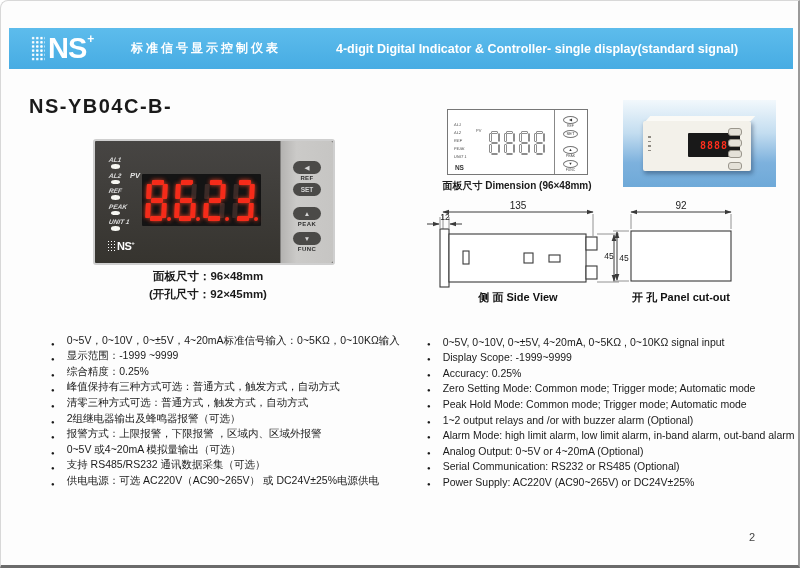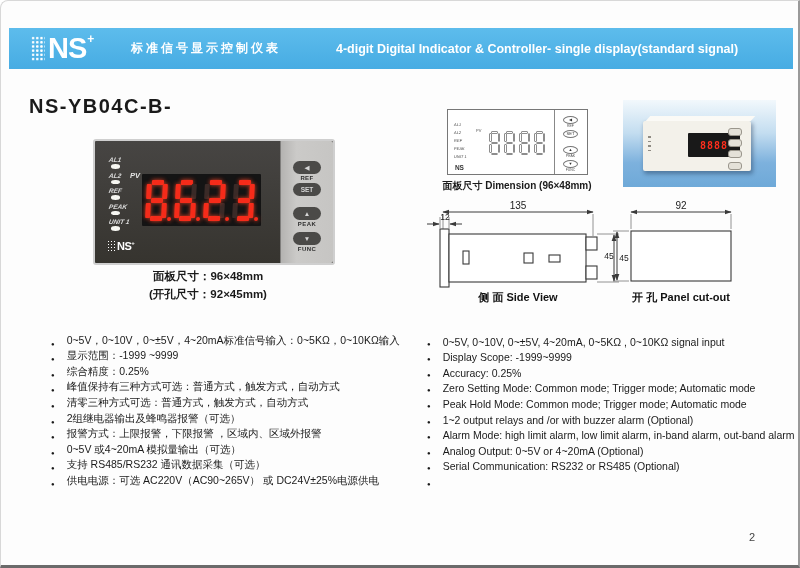--- a/index.html
+++ b/index.html
@@ -431,18 +431,19 @@
       <li>
       <span class="blt">●</span>
       <span>Analog Output: 0~5V or 4~20mA (Optional)</span>
     </li>
       <li>
       <span class="blt">●</span>
       <span>Serial Communication: RS232 or RS485 (Optional)</span>
     </li>
       <li>
       <span class="blt">●</span>
+      <span>Power Supply: AC220V (AC90~265V) or DC24V±25%</span>
     </li>
     </ul>
 
   <div class="pagenum">2</div>
 
 </div>
 
 </body></html>

